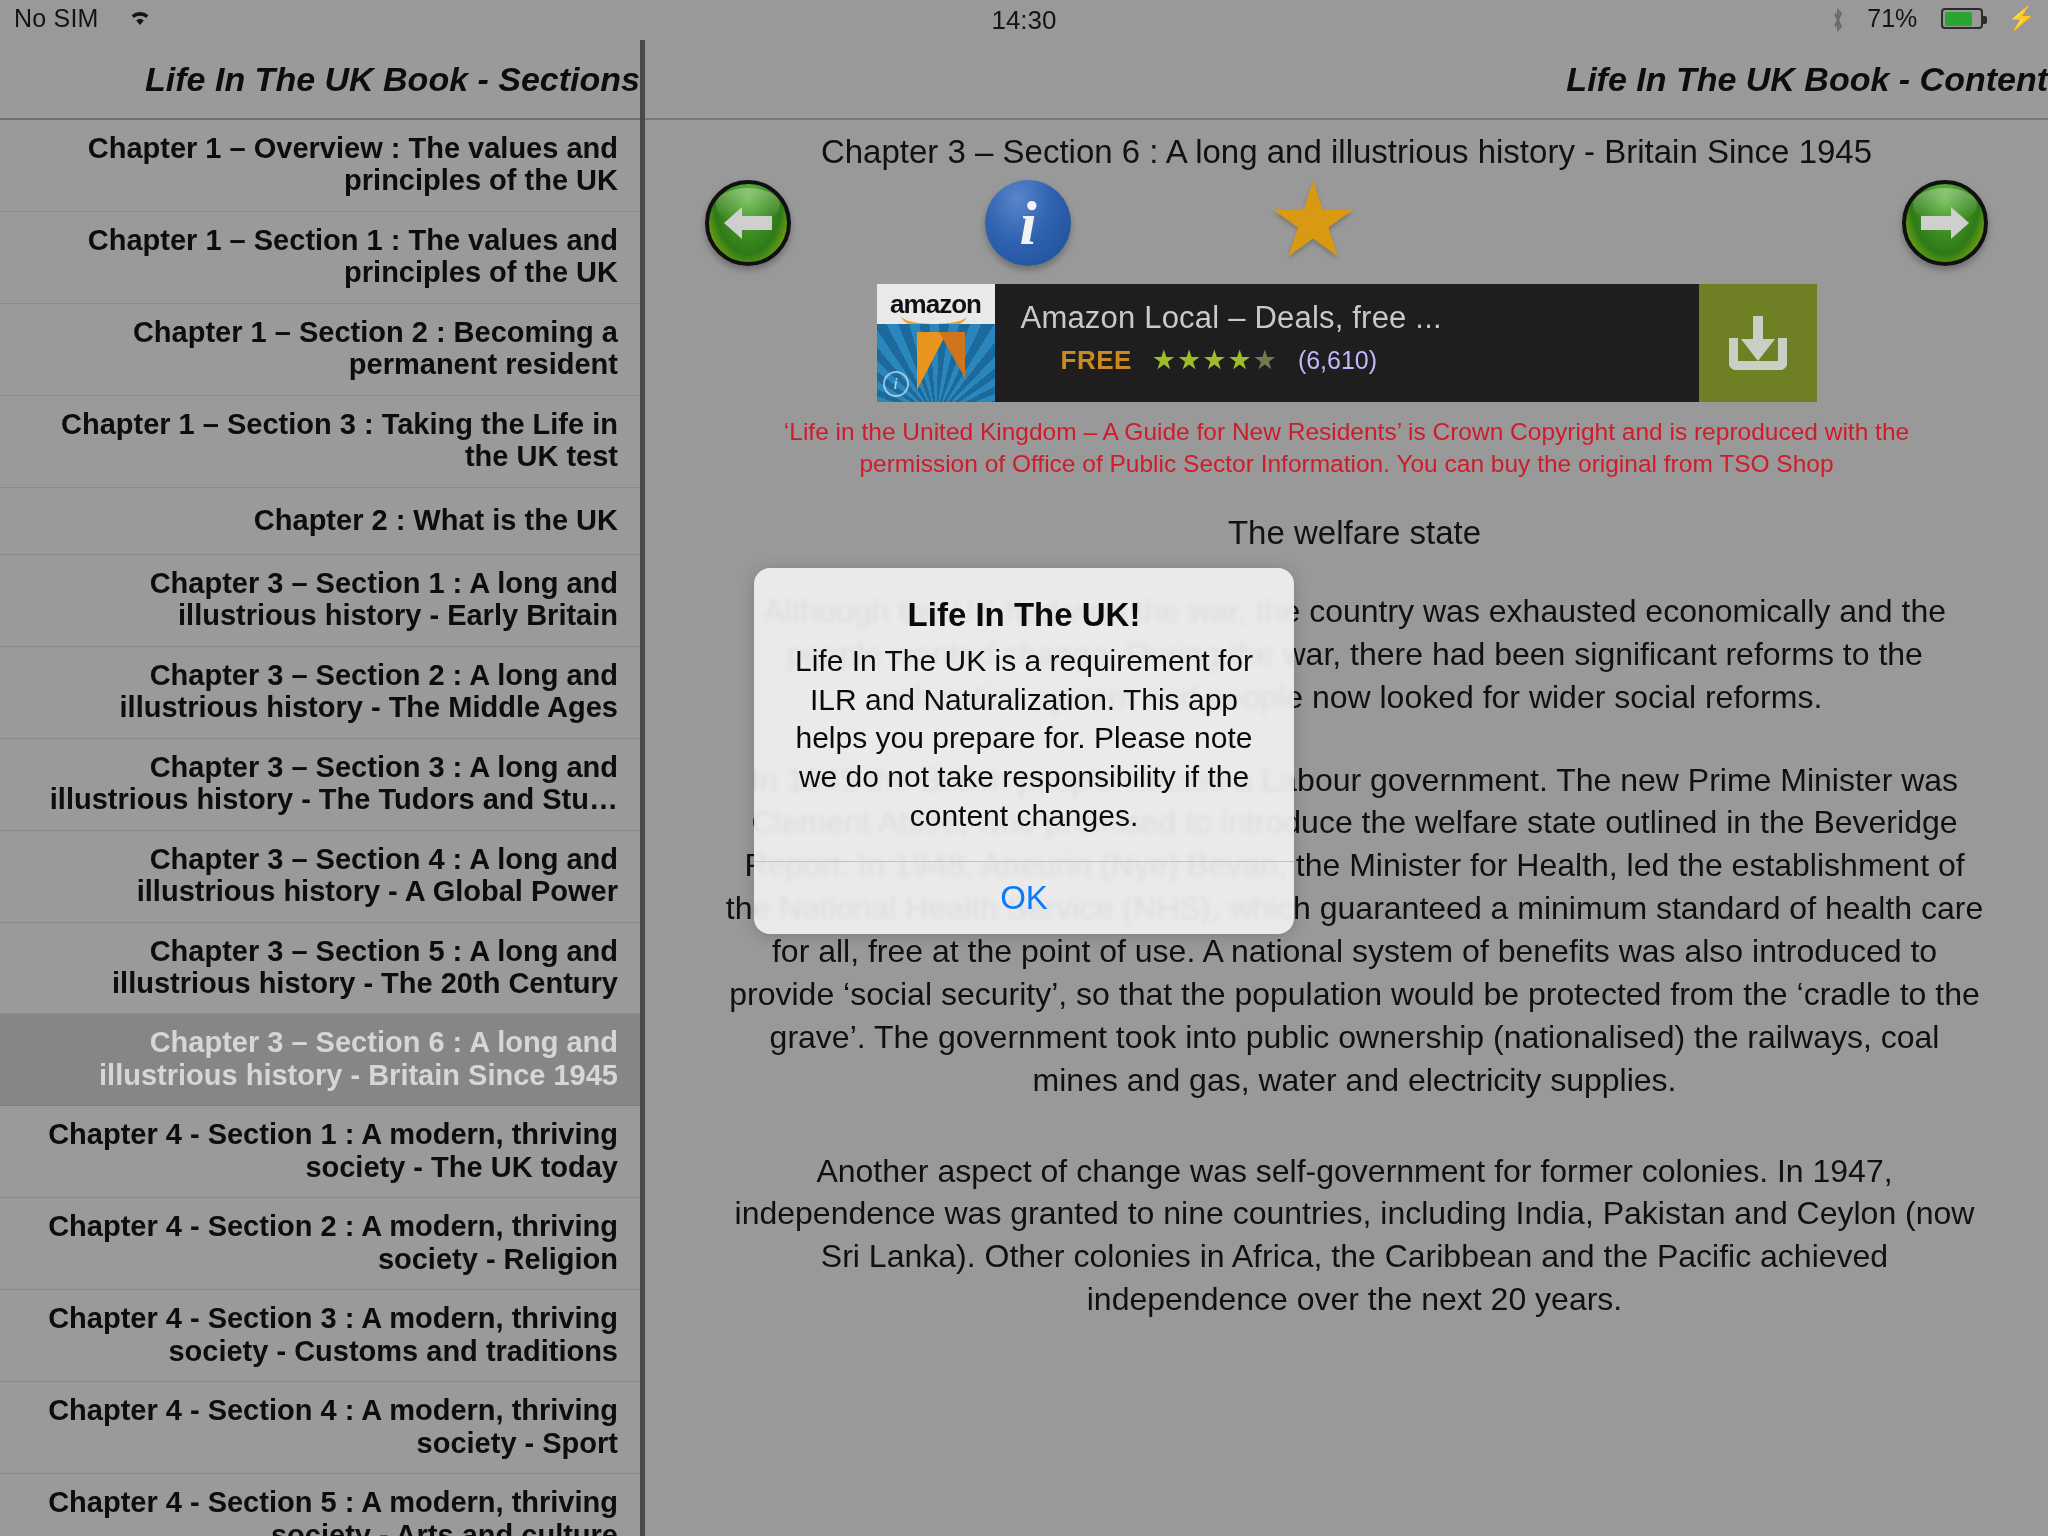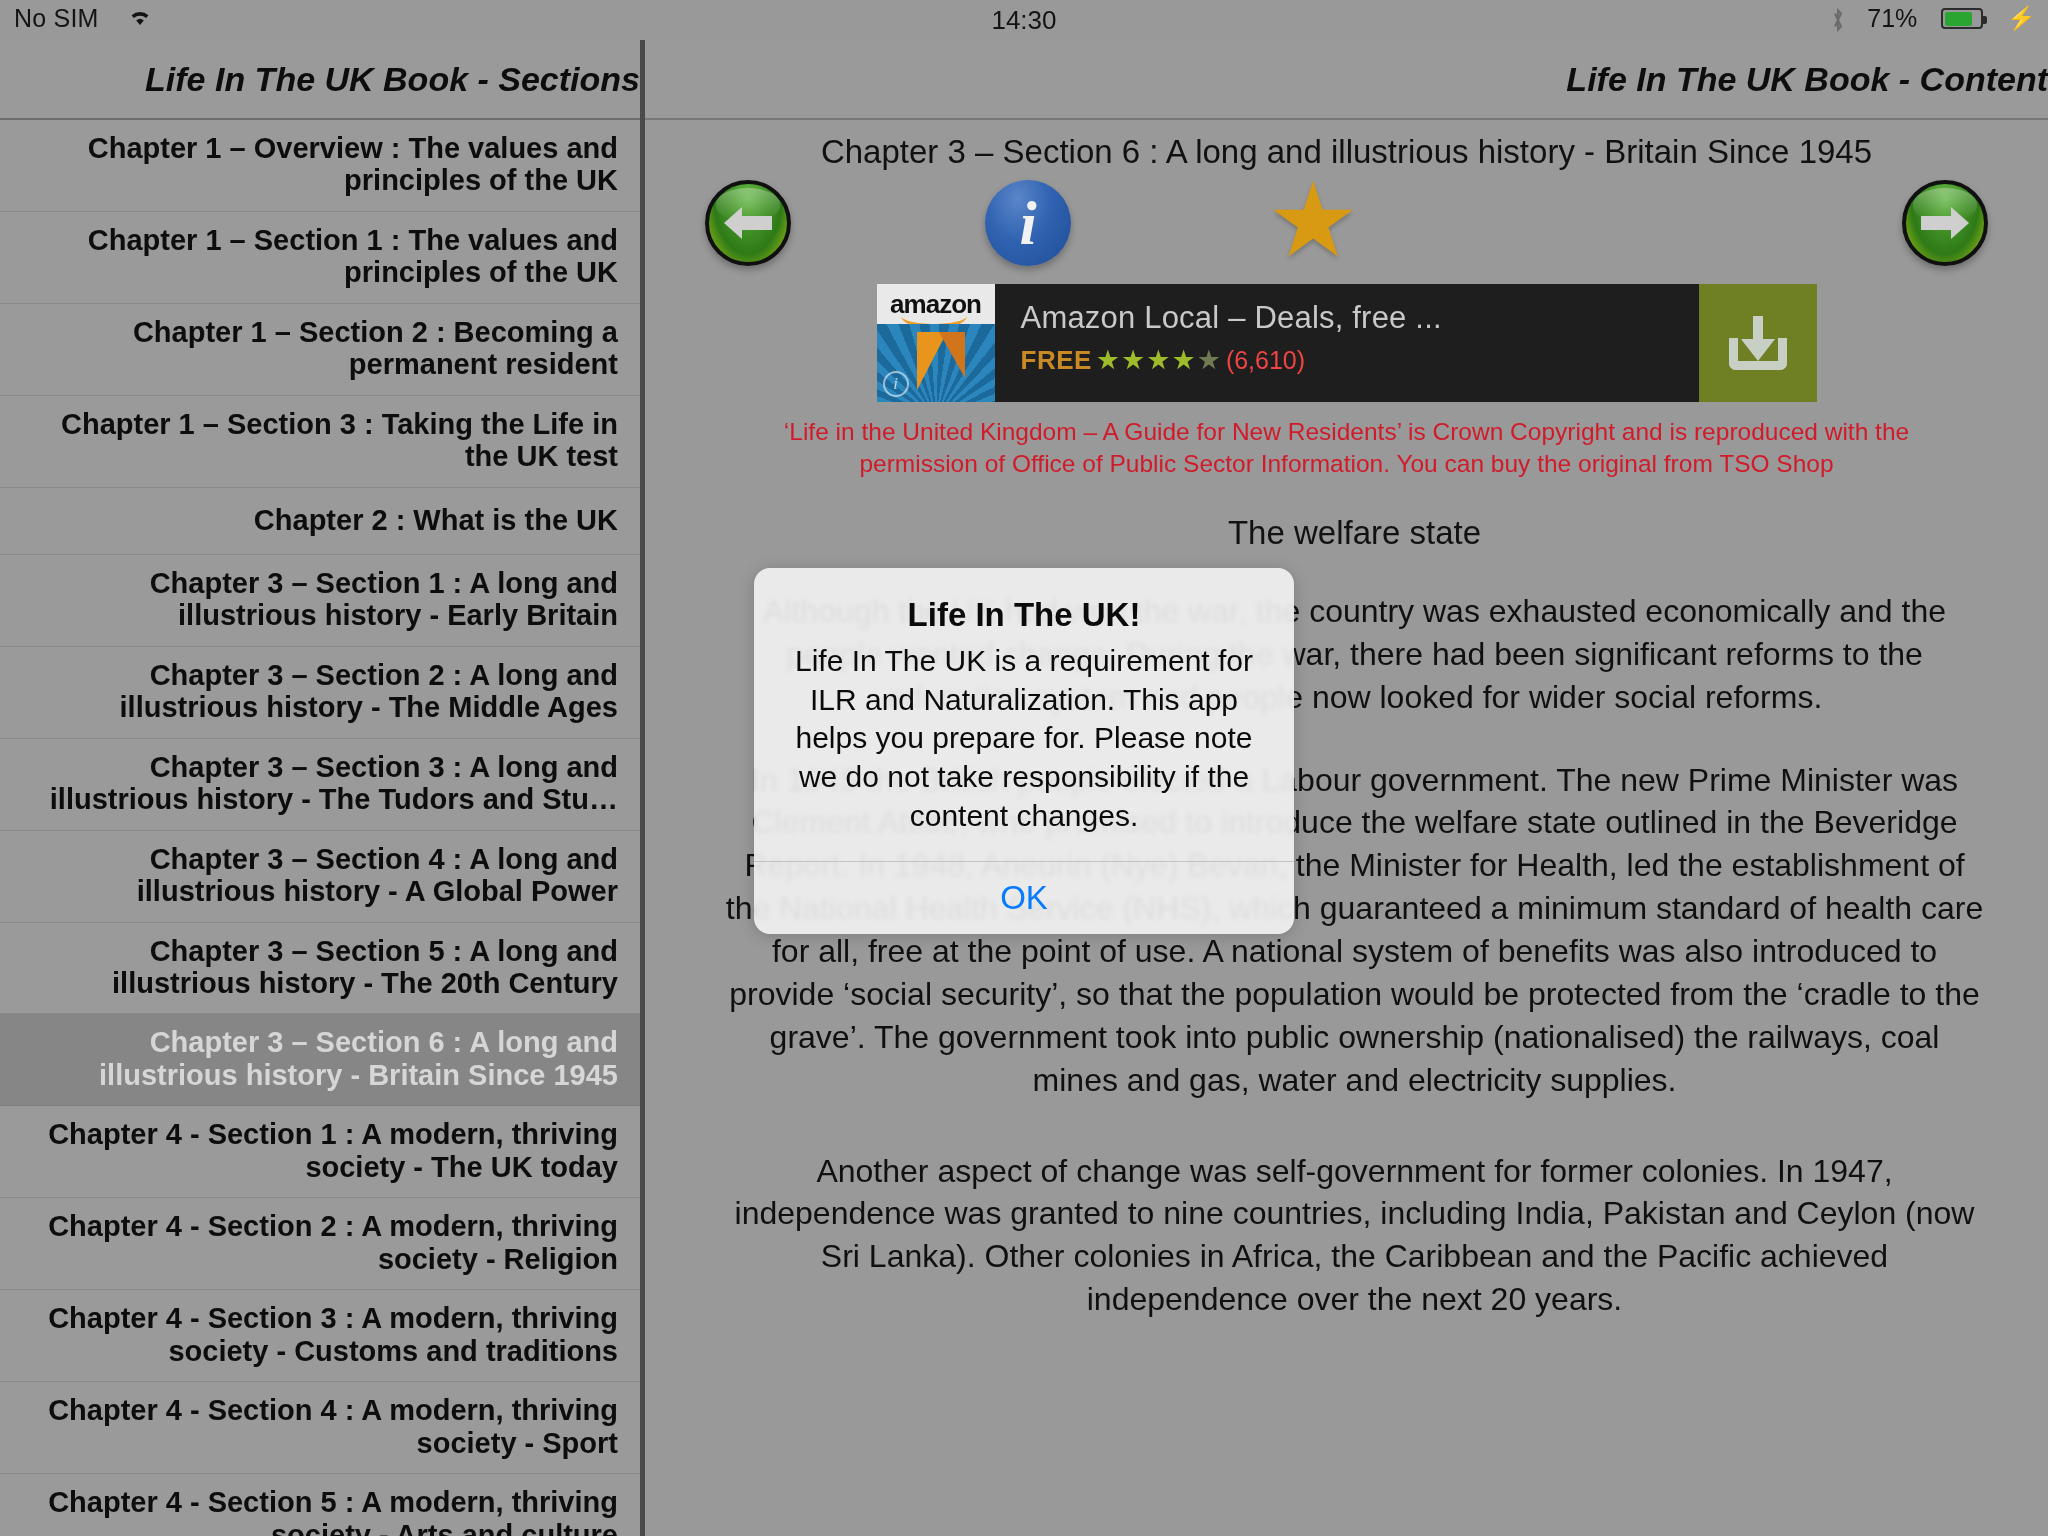--- a/index.html
+++ b/index.html
@@ -180,25 +180,25 @@
     position: absolute; left: 6px; bottom: 5px;
     width: 26px; height: 26px; border-radius: 50%;
     border: 2px solid rgba(255,255,255,.55);
     color: rgba(255,255,255,.7);
     font-size: 17px; font-style: italic;
     display: flex; align-items: center; justify-content: center;
     font-family: "Liberation Serif", serif;
   }
   .ad-body { flex: 1 1 auto; padding: 16px 0 0 26px; }
   .ad-title { color: #c9c9c9; font-size: 31px; font-weight: normal; letter-spacing: .2px; }
-  .ad-sub { margin-top: 8px; display: flex; align-items: center; gap: 4px; }
+  .ad-sub { margin-top: 8px; display: flex; align-items: center; gap: 20px; margin-left: 40px; }
   .ad-free { color: #c98a26; font-size: 26px; font-weight: bold; letter-spacing: .5px; }
   .ad-stars { font-size: 27px; color: #9dbb2a; letter-spacing: 1px; }
   .ad-stars .half { color: #6f7a52; }
-  .ad-count { color: #ef4444; font-size: 25px; }
+  .ad-count { color: #c4b5fd; font-size: 25px; }
   .ad-cta {
     flex: 0 0 118px; width: 118px;
     background: #6f8024;
     display: flex; align-items: center; justify-content: center;
   }
   .dl { width: 62px; height: 62px; position: relative; }
   .dl .stem { position: absolute; left: 26px; top: 4px; width: 10px; height: 30px; background: #c8cfc4; }
   .dl .head {
     position: absolute; left: 14px; top: 27px; width: 0; height: 0;
     border-left: 17px solid transparent; border-right: 17px solid transparent;

